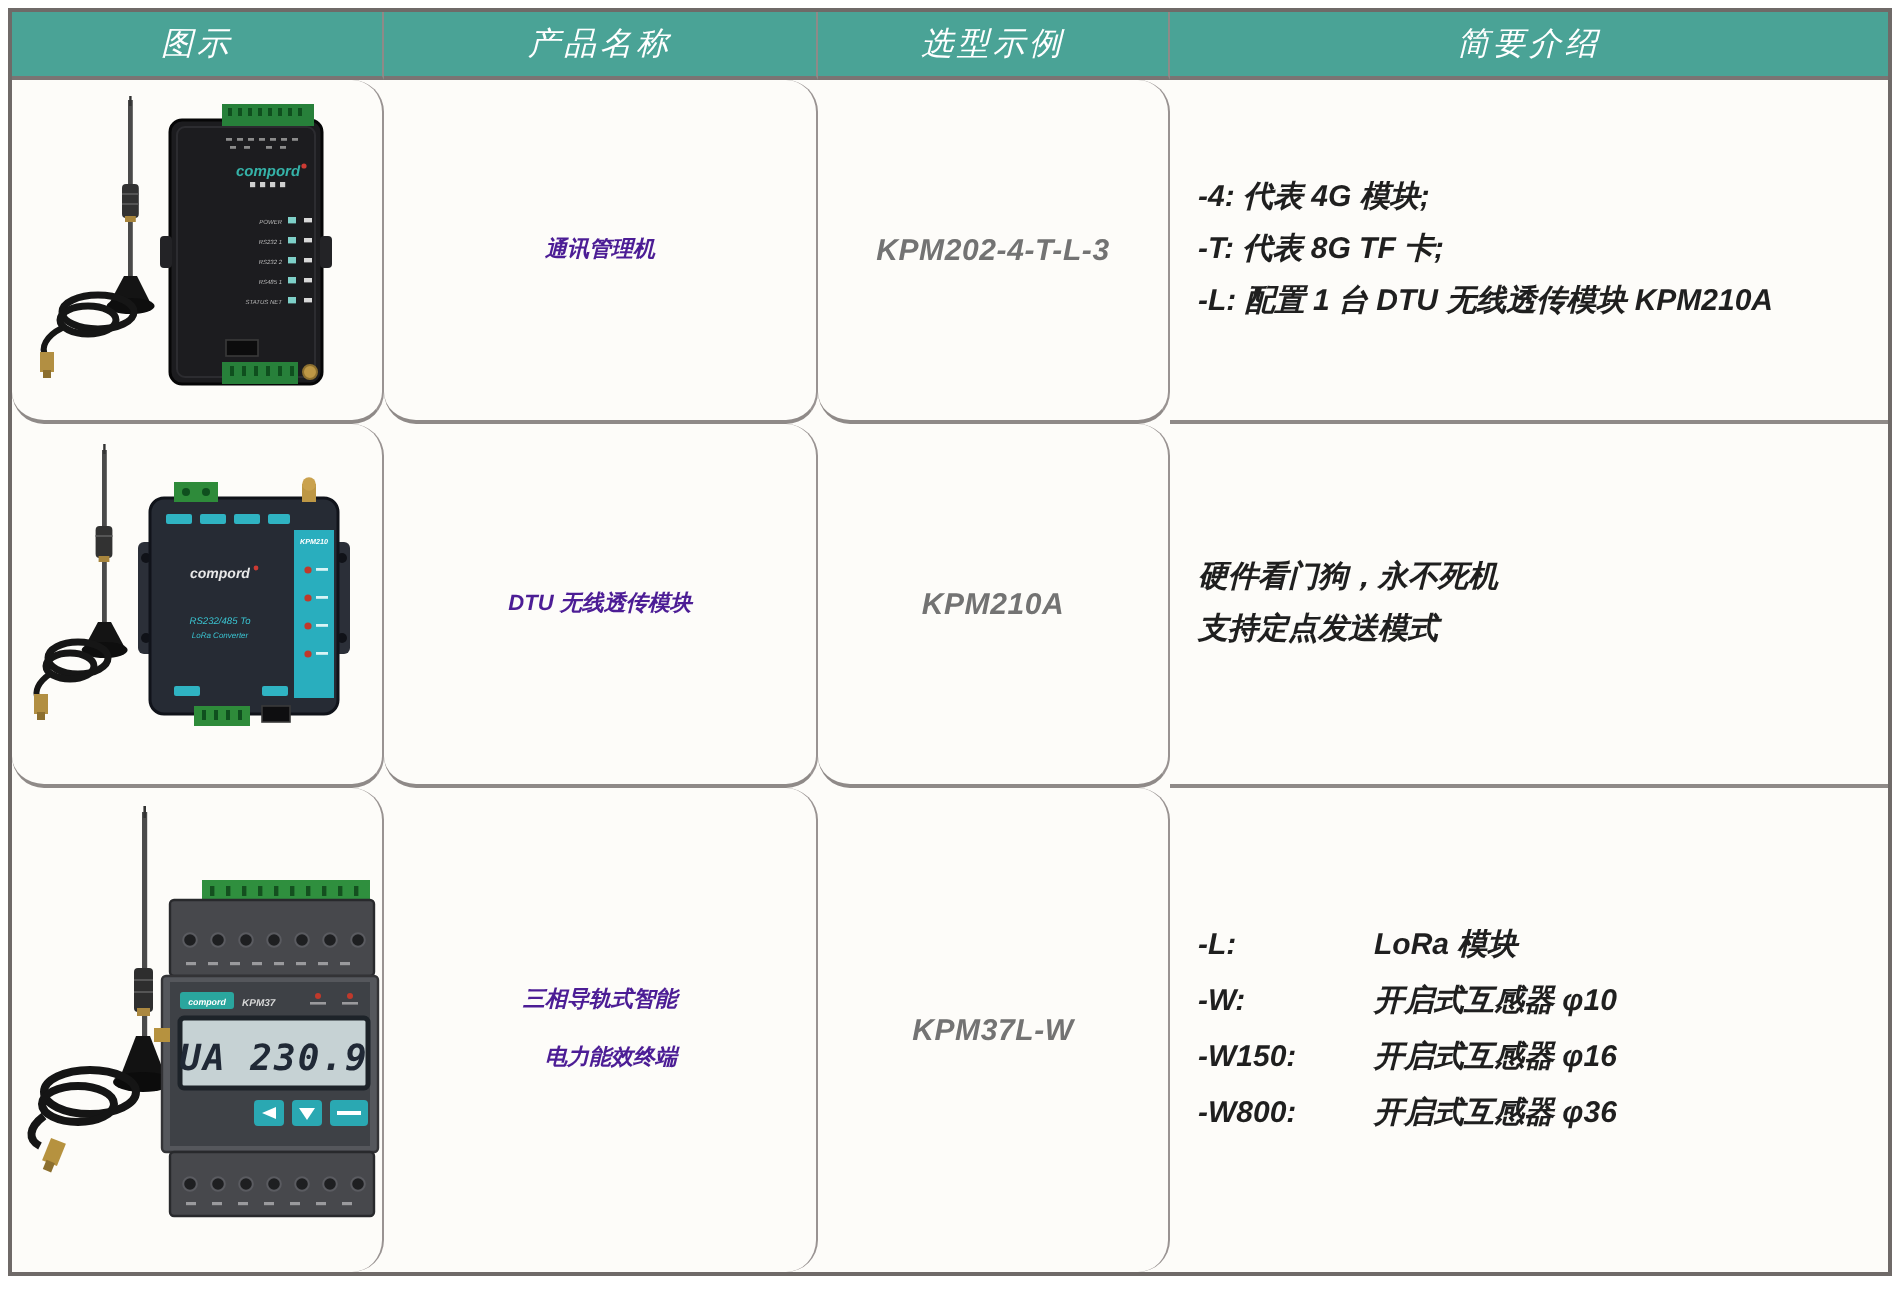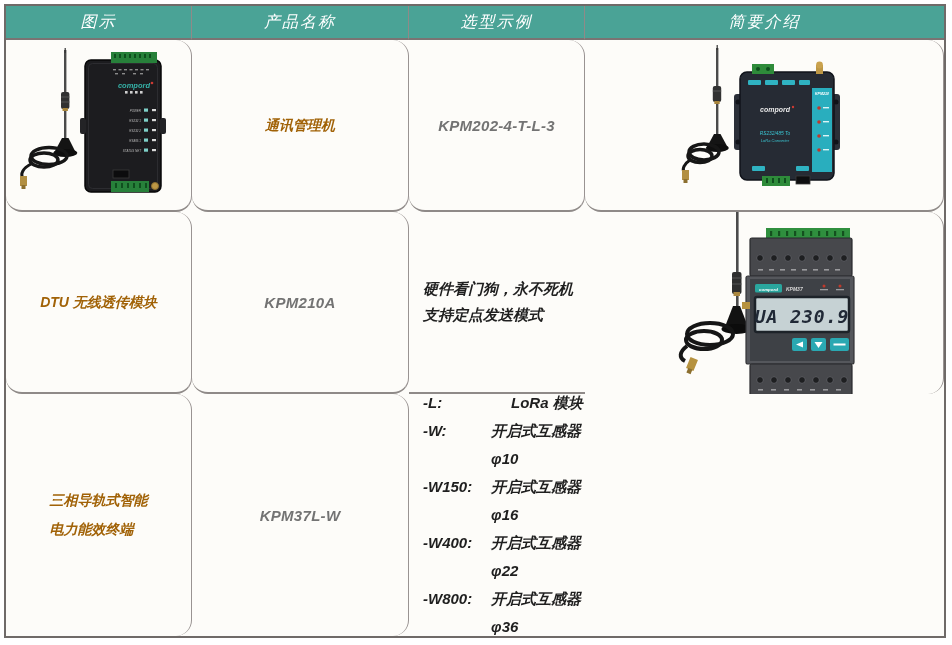--- a/index.html
+++ b/index.html
@@ -8,21 +8,21 @@
   .tbl{position:absolute;left:4px;top:4px;width:942px;height:634px;box-sizing:border-box;
        border:2px solid #6f6a68;background:#fdfcf9;display:grid;
        grid-template-columns:186px 217px 176px 1fr;
        grid-template-rows:34px 172px 182px 1fr;}
   .c{box-sizing:border-box;background:#fdfcf9;display:flex;align-items:center;justify-content:center;overflow:hidden;font-style:italic;}
   .br{border-right:1px solid #999392;border-radius:16px;}
   .bb{border-bottom:2px solid #8f8a88;}
   .hc{background:#4aa396;color:#ffffff;font-size:16px;letter-spacing:2px;
       border-right:1px solid #8f8a88;border-bottom:2px solid #7a7473;}
   .hc.lastcol{border-right:none;}
-  .name{font-weight:bold;font-size:14px;color:#a16207;text-align:left;line-height:29px;}
+  .name{font-weight:bold;font-size:11px;color:#4c1d95;text-align:right;line-height:29px;}
   .model{font-weight:bold;font-size:15px;color:#737373;letter-spacing:.3px;}
   .intro{flex-direction:column;align-items:flex-start;justify-content:center;
          padding-left:14px;font-weight:bold;font-size:15px;color:#1f1f1f;line-height:26px;text-align:left;}
   .intro.wide{line-height:28px;}
   .specline{display:flex;}
   .speclbl{display:inline-block;width:88px;}
   .photo{display:flex;align-items:center;justify-content:center;}
   svg text{font-family:"Liberation Sans","DejaVu Sans",sans-serif;}
   .seg{font-family:"DejaVu Sans Mono","Liberation Mono",monospace;font-weight:bold;letter-spacing:1px;}
 </style>
@@ -137,20 +137,25 @@
           <circle cx="142" cy="140" r="3.5" fill="#bd9745" stroke="#8c6f2f" stroke-width="1"></circle>
         </g>
       </svg>
     </div>
     <div class="c br bb">
       <div class="name">通讯管理机</div>
     </div>
     <div class="c br bb">
       <div class="model">KPM202-4-T-L-3</div>
     </div>
+    <div class="c bb intro">
+      <div>-4: 代表 4G 模块;</div>
+      <div>-T: 代表 8G  TF 卡;</div>
+      <div>-L: 配置 1 台 DTU 无线透传模块 KPM210A</div>
+    </div>
 
     <div class="c br bb photo">
       <svg width="172" height="166" viewBox="0 0 172 166">
         <g>
           <rect x="38" y="6" width="2.4" height="86" fill="#4a4a4a"></rect>
           <rect x="38.6" y="3" width="1.2" height="5" fill="#333"></rect>
           <rect x="34.8" y="44" width="8.4" height="16" rx="2" fill="#323232"></rect>
           <line x1="34.8" y1="49" x2="43.2" y2="49" stroke="#555" stroke-width="1"></line>
           <rect x="36.3" y="59" width="5.4" height="3" fill="#a8853c"></rect>
           <path d="M36 92 h6.5 l7 13 h-20.5 z" fill="#141414"></path>
@@ -341,23 +346,19 @@
       </div>
       <div class="specline">
         <span class="speclbl">-W:</span>
         <span>开启式互感器 φ10</span>
       </div>
       <div class="specline">
         <span class="speclbl">-W150:</span>
         <span>开启式互感器 φ16</span>
       </div>
       <div class="specline">
-        <span class="speclbl">-W400:</span>
-        <span>开启式互感器 φ22</span>
-      </div>
-      <div class="specline">
         <span class="speclbl">-W800:</span>
         <span>开启式互感器 φ36</span>
       </div>
     </div>
 
   </div>
 </div>
 
 </body></html>

